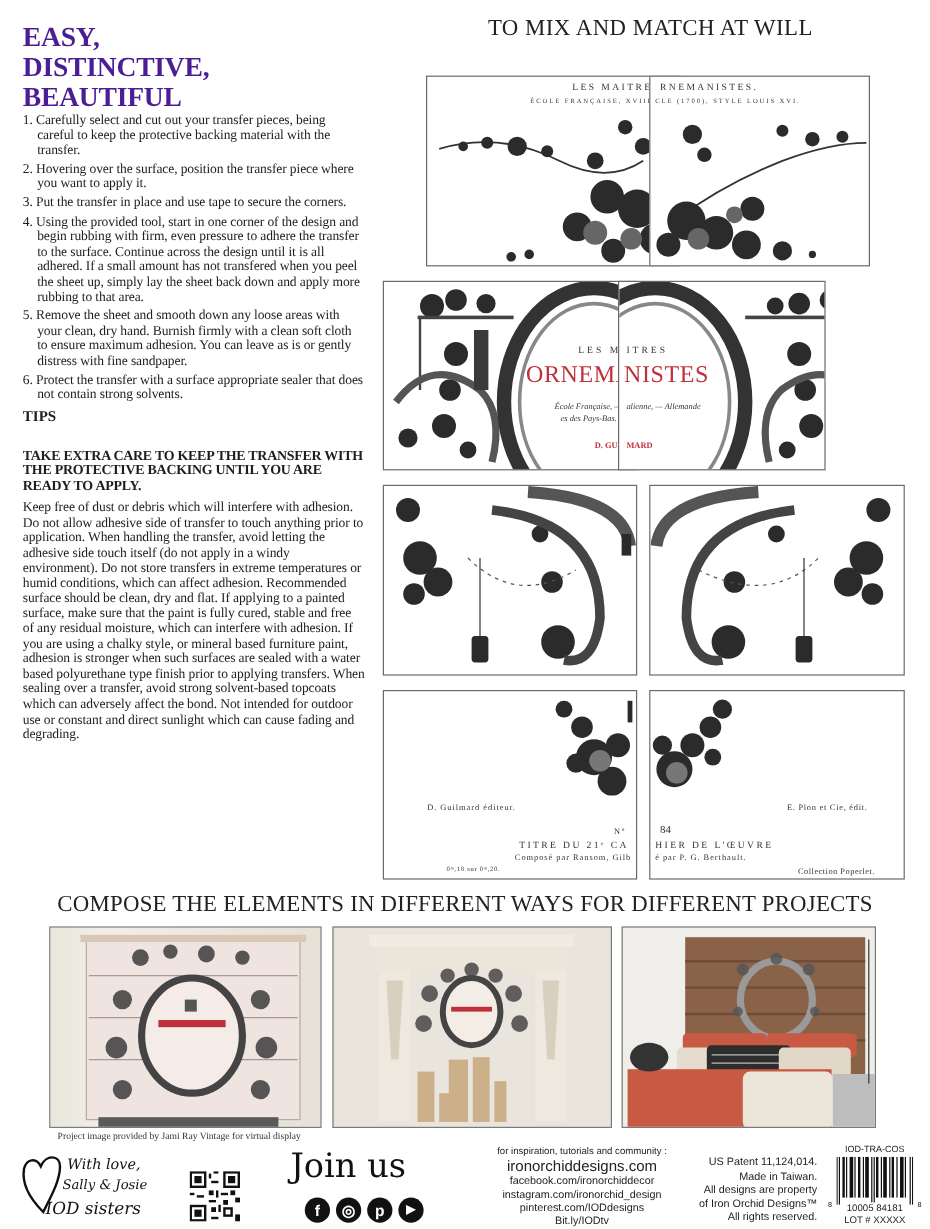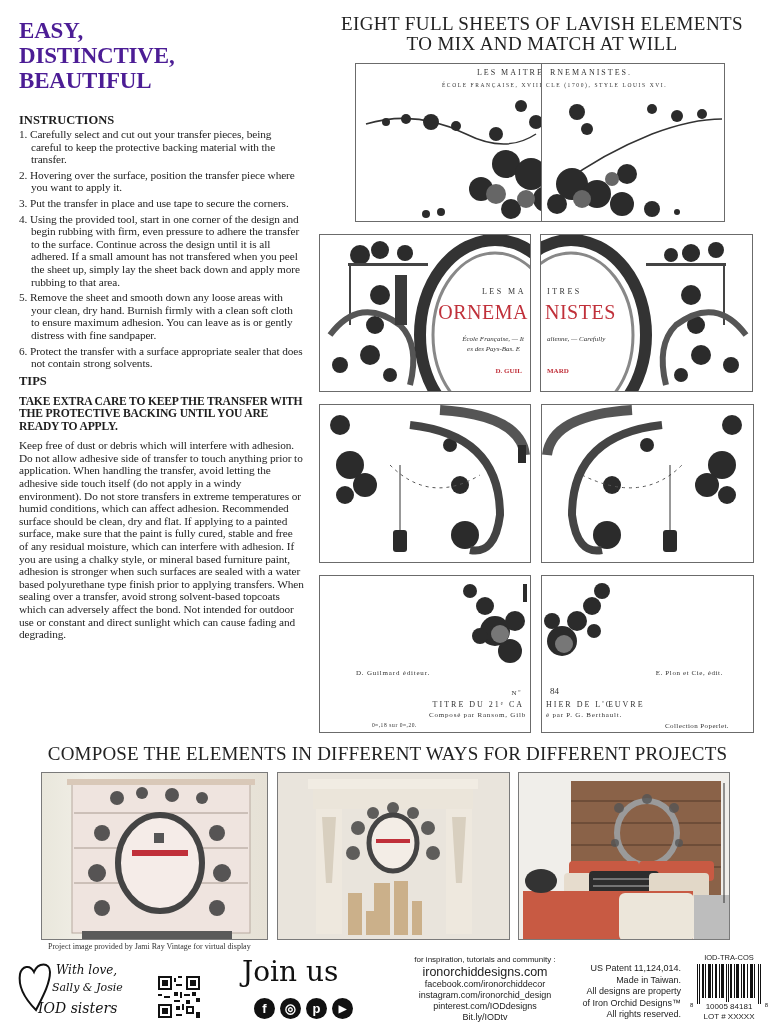--- a/index.html
+++ b/index.html
@@ -6,21 +6,21 @@
   html, body { width: 775px; height: 1024px; background: #ffffff; overflow: hidden; }
   body { position: relative; font-family: "Liberation Serif", "DejaVu Serif", serif; color: #1e1e1e; }
 
   
   .left-col { position: absolute; left: 19px; top: 18px; width: 285px; }
   .hero-title { font-family: "Liberation Serif", serif; font-weight: bold; font-size: 23px; line-height: 25px; letter-spacing: -0.2px; color: #4c1d95; }
   .section-head { font-weight: bold; font-size: 12.5px; margin-top: 16px; line-height: 14px; }
   ol.instructions { list-style: none; margin-top: 1px; }
   ol.instructions li { font-size: 11.3px; line-height: 12.6px; padding-left: 12px; text-indent: -12px; margin-bottom: 3px; letter-spacing: -0.1px; }
   .tips-head { font-weight: bold; font-size: 12.5px; margin-top: 4px; line-height: 14px; }
-  .tips-warning { font-weight: bold; font-size: 11.6px; line-height: 12.5px; margin-top: 8px; letter-spacing: -0.2px; }
+  .tips-warning { font-weight: bold; font-size: 11.6px; line-height: 12.5px; margin-top: 20px; letter-spacing: -0.2px; }
   .tips-body { font-size: 11.3px; line-height: 12.6px; margin-top: 6px; letter-spacing: -0.1px; }
 
   
   .sheets-title { position: absolute; left: 312px; top: 14px; width: 460px; text-align: center; font-size: 19px; line-height: 20px; letter-spacing: 0.4px; color: #222; }
   .sheet { position: absolute; border: 1.5px solid #6b6b6b; background: #fff; overflow: hidden; }
   .sheet .sm { position: absolute; font-size: 7px; letter-spacing: 1.6px; color: #333; white-space: nowrap; }
   .sheet .md { position: absolute; font-size: 8px; letter-spacing: 2px; color: #333; white-space: nowrap; }
   .sheet .red-big { position: absolute; font-size: 20px; color: #c0303a; letter-spacing: 0.5px; white-space: nowrap; }
   .sheet .red-sm { position: absolute; font-size: 7px; color: #c0303a; font-weight: bold; white-space: nowrap; }
   .sheet .ital { position: absolute; font-size: 7px; font-style: italic; color: #333; white-space: nowrap; }
@@ -52,37 +52,35 @@
 </head>
 <body>
 
 <div class="left-col">
   <div class="hero-title">
     <div>EASY,</div>
     <div>DISTINCTIVE,</div>
     <div>BEAUTIFUL</div>
   </div>
 
-  <div class="section-head" style="margin-top:20px;">INSTRUCTIONS</div>
   <ol class="instructions">
     <li>1. Carefully select and cut out your transfer pieces, being careful to keep the protective backing material with the transfer.</li>
     <li>2. Hovering over the surface, position the transfer piece where you want to apply it.</li>
     <li>3. Put the transfer in place and use tape to secure the corners.</li>
     <li>4. Using the provided tool, start in one corner of the design and begin rubbing with firm, even pressure to adhere the transfer to the surface. Continue across the design until it is all adhered. If a small amount has not transfered when you peel the sheet up, simply lay the sheet back down and apply more rubbing to that area.</li>
     <li>5. Remove the sheet and smooth down any loose areas with your clean, dry hand.  Burnish firmly with a clean soft cloth to ensure maximum adhesion. You can leave as is or gently distress with fine sandpaper.</li>
     <li>6. Protect the transfer with a surface appropriate sealer that does not contain strong solvents.</li>
   </ol>
 
   <div class="tips-head">TIPS</div>
   <div class="tips-warning">TAKE EXTRA CARE TO KEEP THE TRANSFER WITH THE PROTECTIVE BACKING UNTIL YOU ARE READY TO APPLY.</div>
   <div class="tips-body">Keep free of dust or debris which will interfere with adhesion. Do not allow adhesive side of transfer to touch anything prior to application. When handling the transfer, avoid letting the adhesive side touch itself (do not apply in a windy environment). Do not store transfers in extreme temperatures or humid conditions, which can affect adhesion. Recommended surface should be clean, dry and flat. If applying to a painted surface, make sure that the paint is fully cured, stable and free of any residual moisture, which can interfere with adhesion. If you are using a chalky style, or mineral based furniture paint, adhesion is stronger when such surfaces are sealed with a water based polyurethane type finish prior to applying transfers. When sealing over a transfer, avoid strong solvent-based topcoats which can adversely affect the bond. Not intended for outdoor use or constant and direct sunlight which can cause fading and degrading.</div>
 </div>
 
 <div class="sheets-title">
-  <div>EIGHT FULL SHEETS OF LAVISH ELEMENTS</div>
   <div>TO MIX AND MATCH AT WILL</div>
 </div>
 
 <div class="sheet" style="left:319px; top:63px; width:212px; height:159px;margin-left:36px;">
   <div class="md" style="right:4px; top:4px;">LES MAITRES O</div>
   <div class="sm" style="right:4px; top:18px; font-size:5.5px;">ÉCOLE FRANÇAISE, XVIIIᵉ SIÈ</div>
   <svg width="212" height="159">
     <path d="M10 60 Q60 45 110 70 Q150 90 180 70" stroke="#333" stroke-width="1.5" fill="none"></path>
     <g fill="#2b2b2b">
       <circle cx="30" cy="58" r="4"></circle>
@@ -153,41 +151,41 @@
     <ellipse cx="175" cy="100" rx="62" ry="82" stroke="#888" stroke-width="3" fill="none"></ellipse>
     <rect x="75" y="40" width="12" height="50" fill="#3a3a3a"></rect>
   </svg>
   <div class="md" style="right:4px; top:52px; letter-spacing:2.5px;">LES MA</div>
   <div class="red-big" style="right:2px; top:66px;">ORNEMA</div>
   <div class="ital" style="right:6px; top:100px;">École Française, — It</div>
   <div class="ital" style="right:10px; top:110px;">es des Pays-Bas. E</div>
   <div class="red-sm" style="right:8px; top:132px;">D. GUIL</div>
 </div>
 
-<div class="sheet" style="left:540px; top:234px; width:213px; height:158px;">
+<div class="sheet" style="left:515px; top:234px; width:173px; height:158px;">
   <svg width="213" height="158">
     <ellipse cx="30" cy="100" rx="75" ry="95" stroke="#333" stroke-width="12" fill="none"></ellipse>
     <ellipse cx="30" cy="100" rx="62" ry="82" stroke="#888" stroke-width="3" fill="none"></ellipse>
     <g fill="#2b2b2b">
       <circle cx="150" cy="18" r="9"></circle>
         <circle cx="175" cy="15" r="8"></circle>
         <circle cx="130" cy="20" r="7"></circle>
       <circle cx="150" cy="60" r="10"></circle>
         <circle cx="155" cy="90" r="9"></circle>
         <circle cx="160" cy="120" r="10"></circle>
       <circle cx="190" cy="130" r="8"></circle>
         <circle cx="140" cy="140" r="7"></circle>
     </g>
     <rect x="105" y="28" width="80" height="3" fill="#444"></rect>
     <line x1="183" y1="30" x2="183" y2="90" stroke="#444" stroke-width="2"></line>
     <path d="M205 100 Q175 60 135 90 Q115 110 125 150" stroke="#555" stroke-width="6" fill="none"></path>
   </svg>
   <div class="md" style="left:6px; top:52px; letter-spacing:2.5px;">ITRES</div>
   <div class="red-big" style="left:4px; top:66px;">NISTES</div>
-  <div class="ital" style="left:6px; top:100px;">alienne, — Carefully</div>
+  <div class="ital" style="left:6px; top:100px;">alienne, — Allemande</div>
   <div class="red-sm" style="left:6px; top:132px;">MARD</div>
 </div>
 
 <div class="sheet" style="left:319px; top:404px; width:212px; height:159px;">
   <svg width="212" height="159">
     <g fill="#2b2b2b">
       <circle cx="20" cy="20" r="10"></circle>
         <circle cx="30" cy="60" r="14"></circle>
         <circle cx="45" cy="80" r="12"></circle>
       <circle cx="25" cy="90" r="9"></circle>

